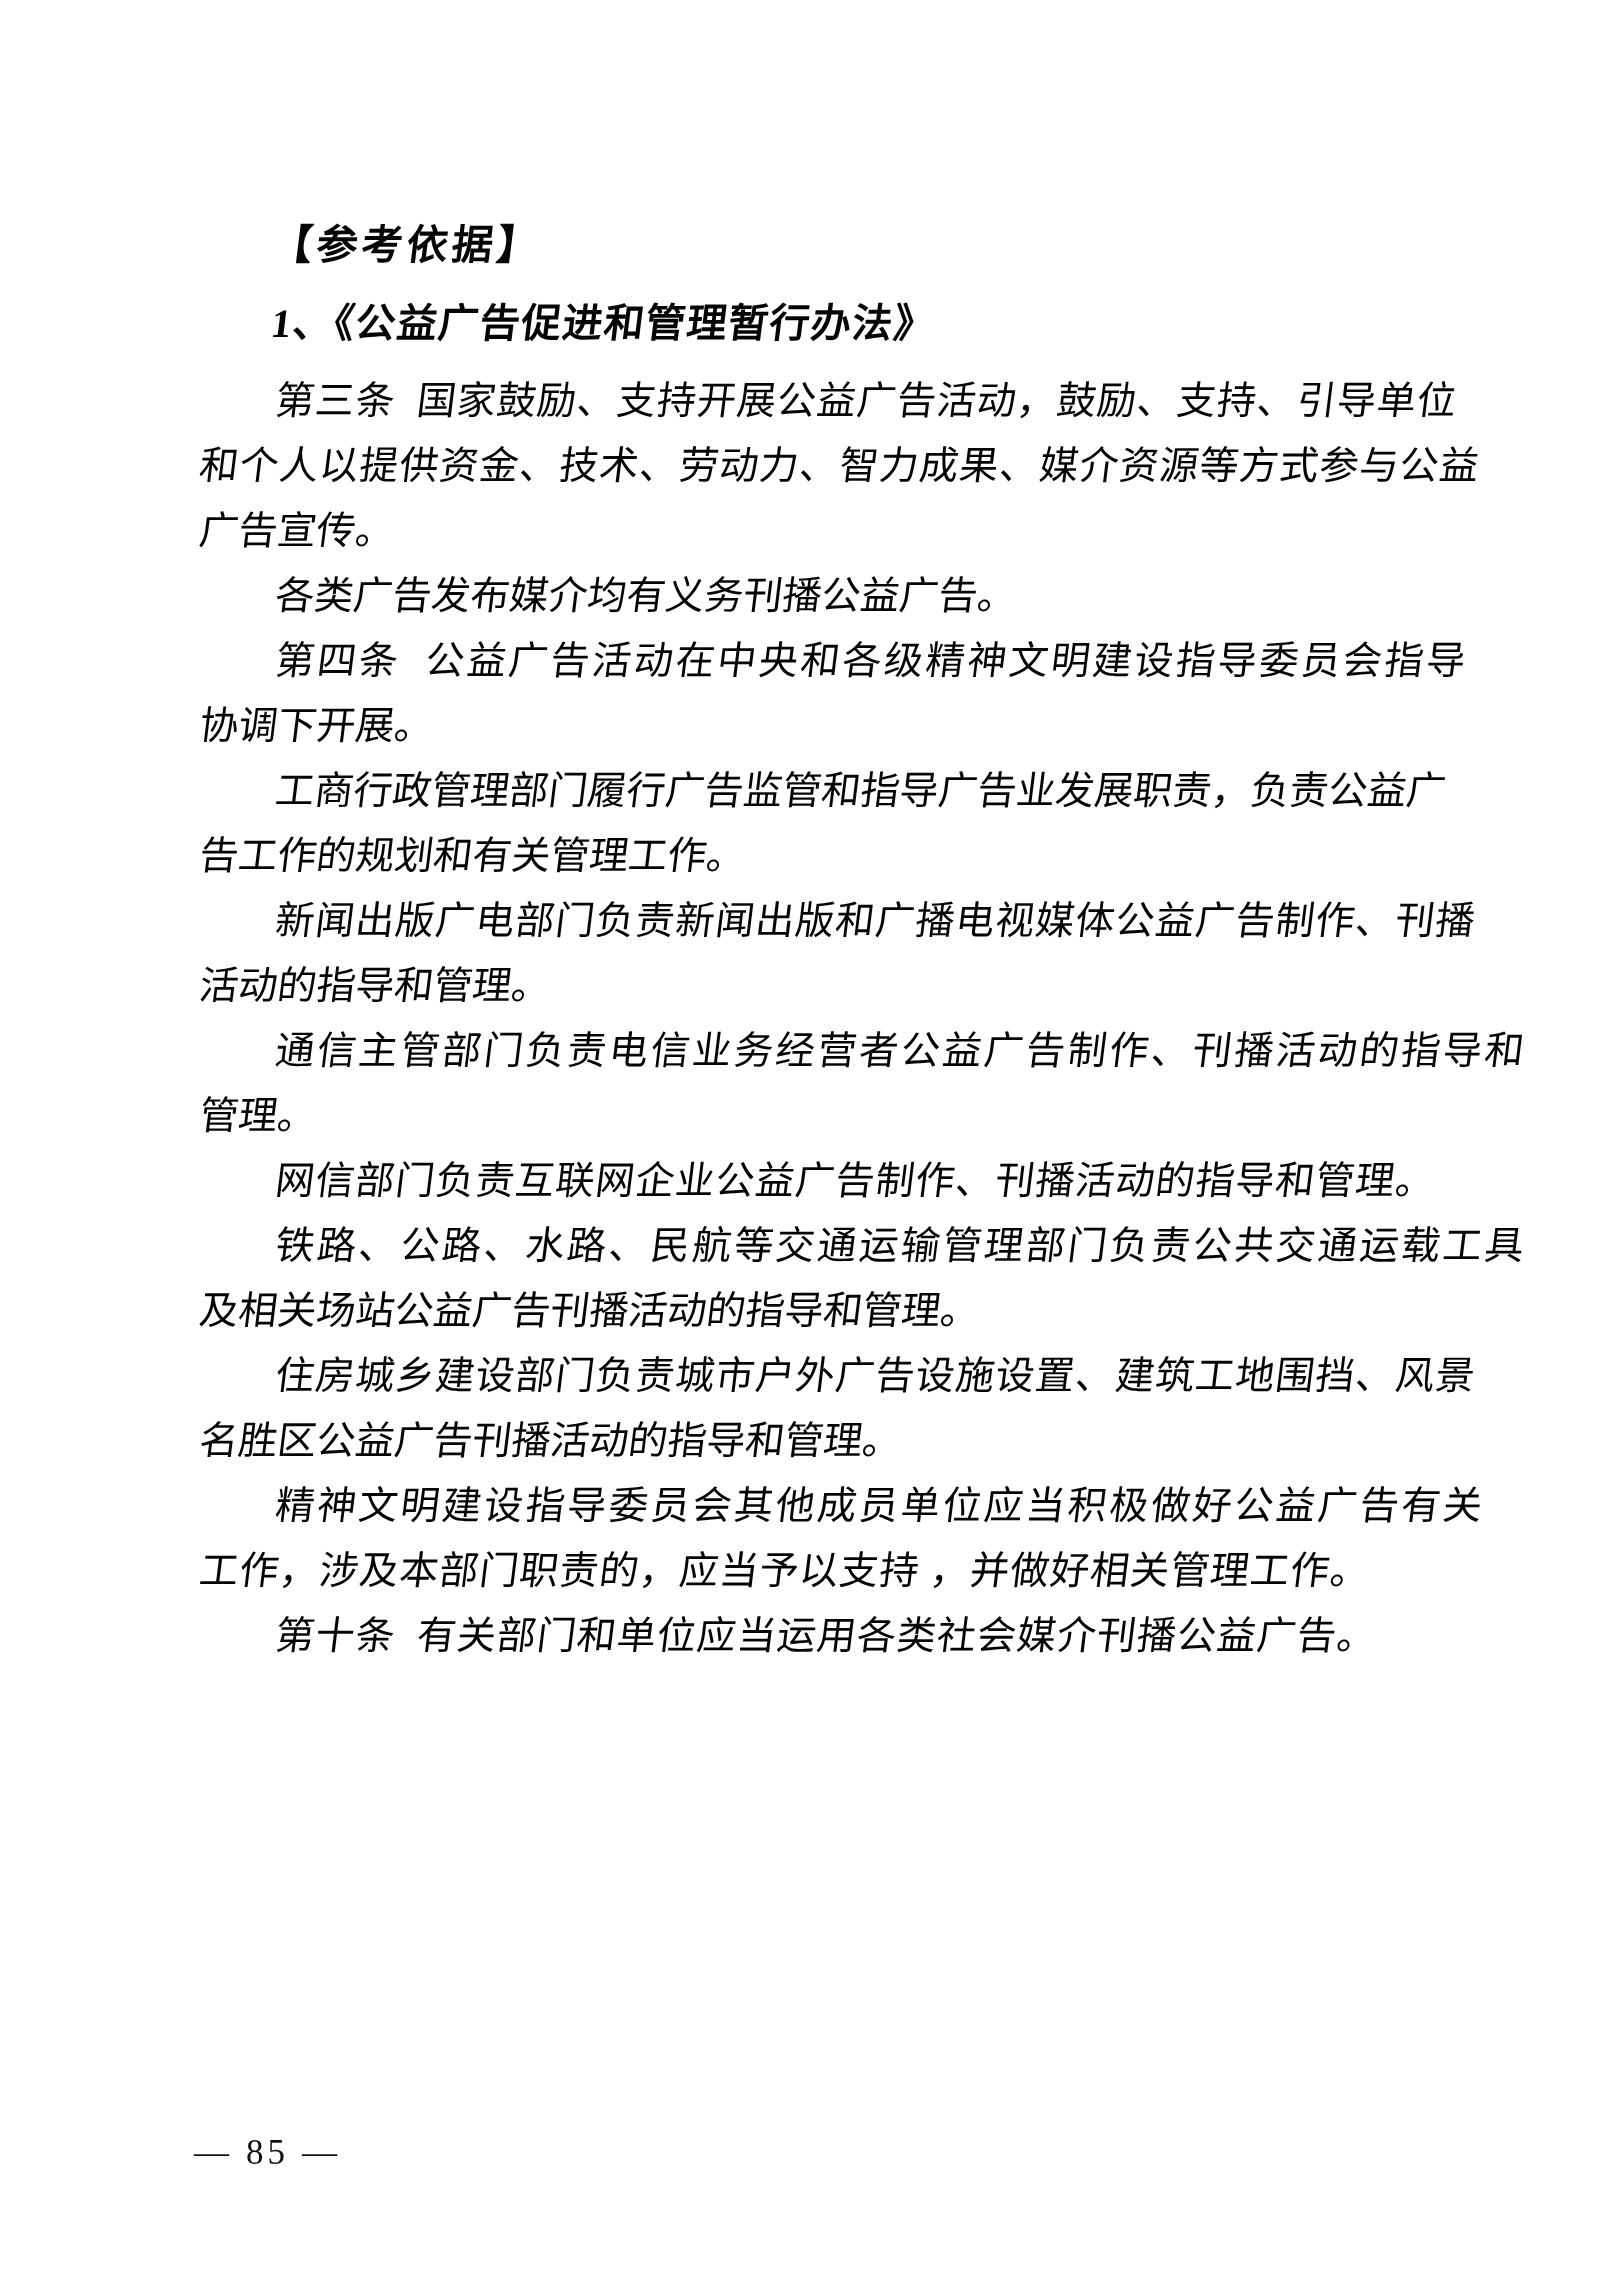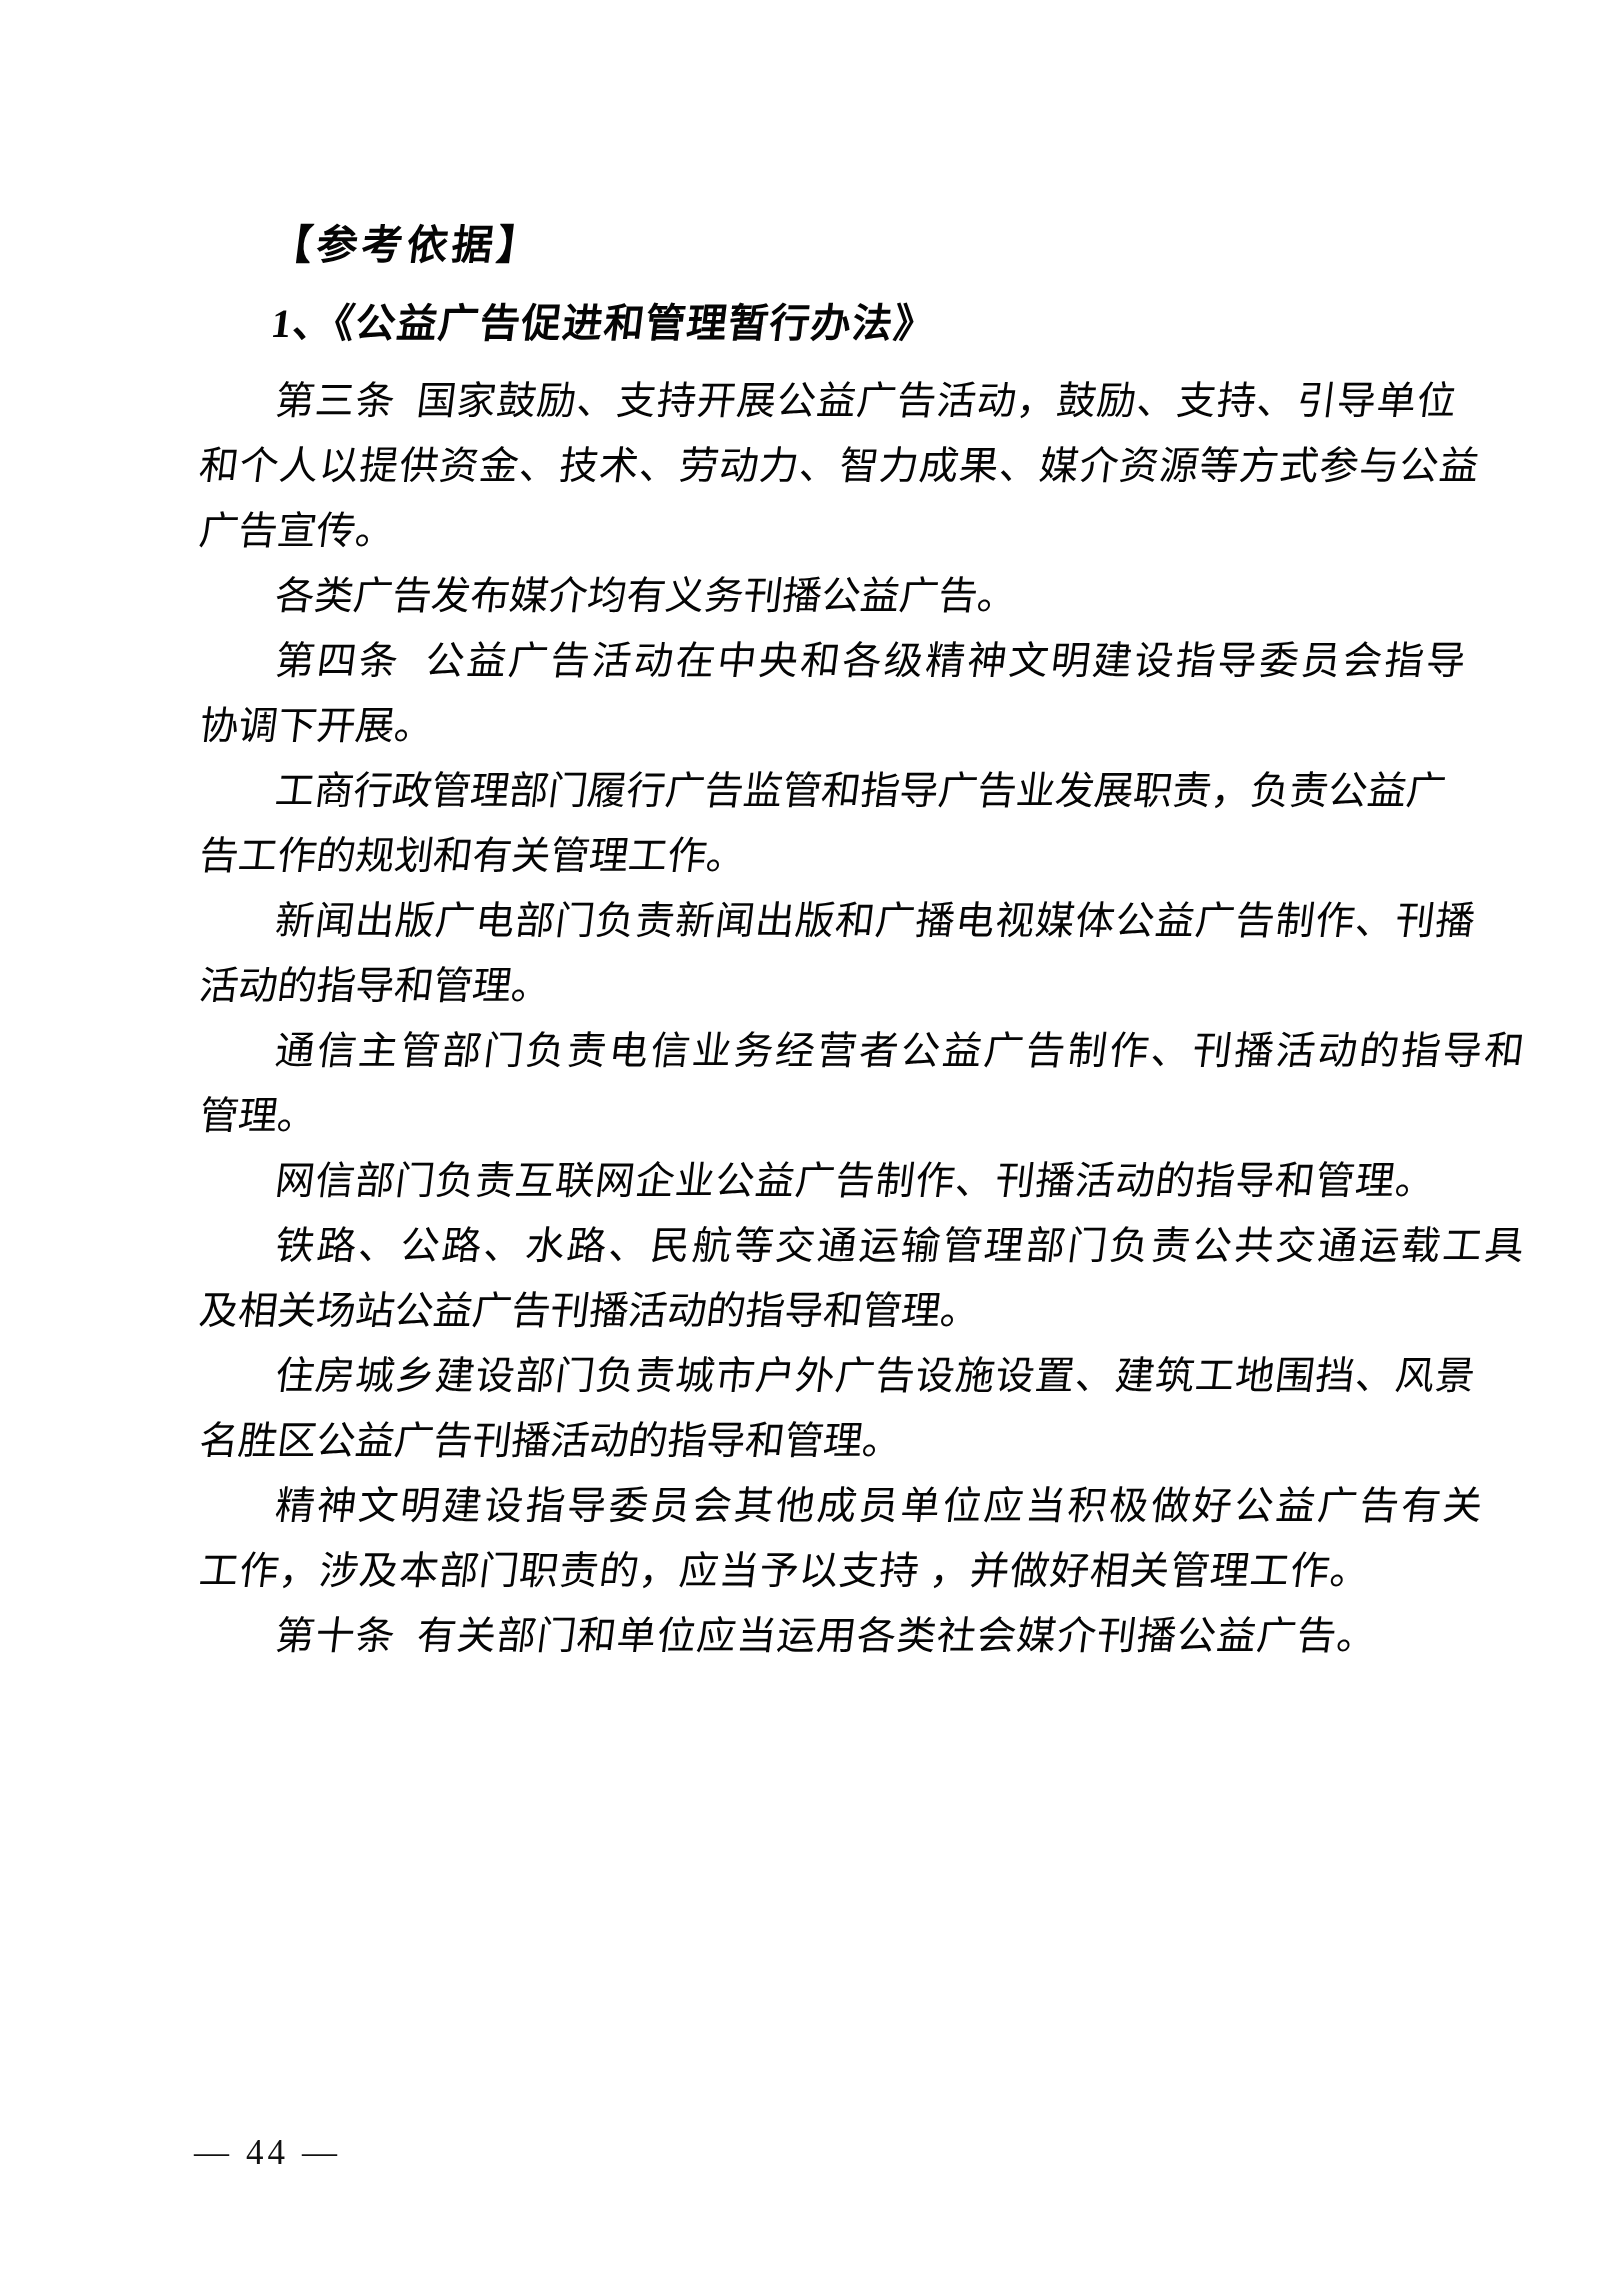--- a/index.html
+++ b/index.html
@@ -153,16 +153,16 @@
       <span class="doc-line indent track-2">精神文明建设指导委员会其他成员单位应当积极做好公益广告有关</span>
       <span class="doc-line track-1">工作，涉及本部门职责的，应当予以支持 ，并做好相关管理工作。</span>
     </div>
 
     <div class="doc-para">
       <span class="doc-line indent track-1">第十条  有关部门和单位应当运用各类社会媒介刊播公益广告。</span>
     </div>
 
   </div>
 
-  <div class="page-footer">— 44 —</div>
+  <div class="page-footer">— 85 —</div>
 
 </div>
 
 
 </body></html>

